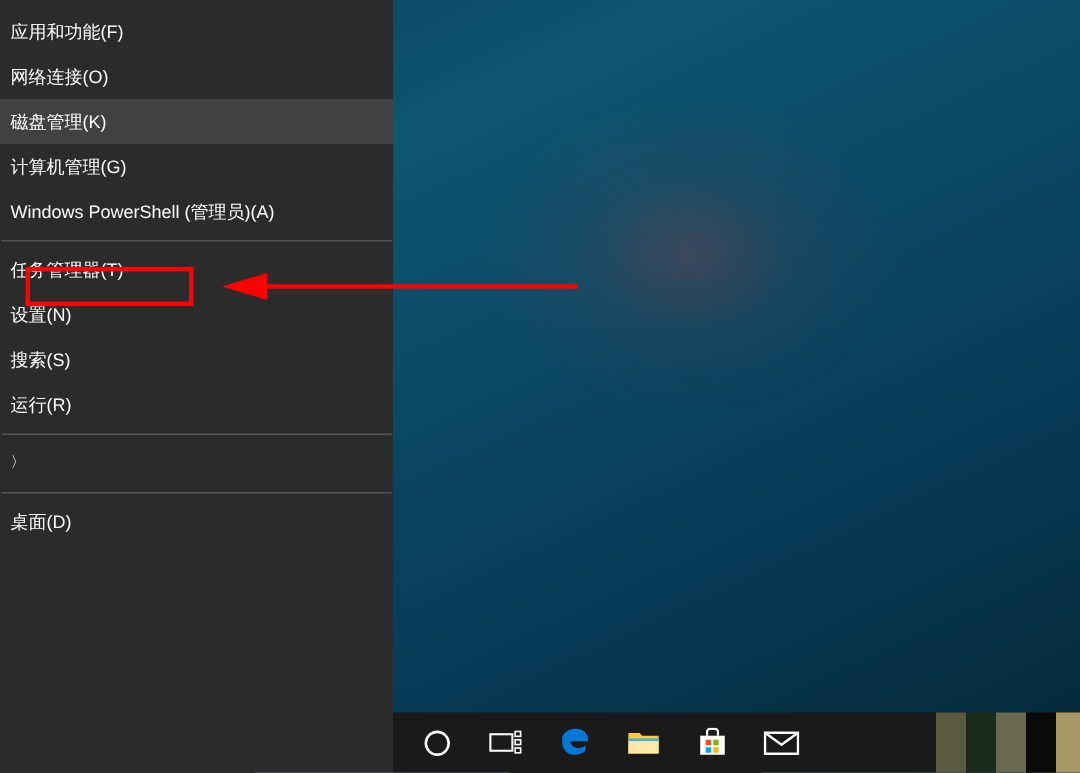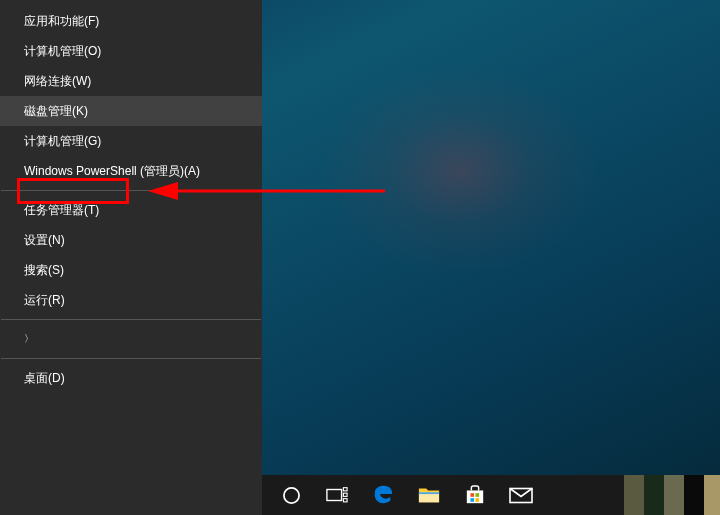--- a/index.html
+++ b/index.html
@@ -26,21 +26,21 @@
       height: 515px;
       background: #2b2b2b;
       color: #ffffff;
       display: flex;
       flex-direction: column;
       padding-top: 6px;
     }
     .menu-item {
       height: 30px;
       line-height: 30px;
-      padding-left: 24px;
+      padding-left: 7px;
       padding-right: 16px;
       font-size: 12px;
       color: #ffffff;
       cursor: default;
       position: relative;
       display: flex;
       align-items: center;
       justify-content: space-between;
     }
     .menu-item.hovered {
@@ -111,24 +111,21 @@
 <body>
 
 <div class="desktop"></div>
 
 <div class="context-menu">
 
   <div class="menu-item">
       <span>应用和功能(F)</span>
     </div>
   <div class="menu-item">
-      <span>计算机管理(O)</span>
-    </div>
-  <div class="menu-item">
-      <span>网络连接(W)</span>
+      <span>网络连接(O)</span>
     </div>
   <div class="menu-item hovered">
       <span>磁盘管理(K)</span>
     </div>
   <div class="menu-item">
       <span>计算机管理(G)</span>
     </div>
   <div class="menu-item">
       <span>Windows PowerShell (管理员)(A)</span>
     </div>

